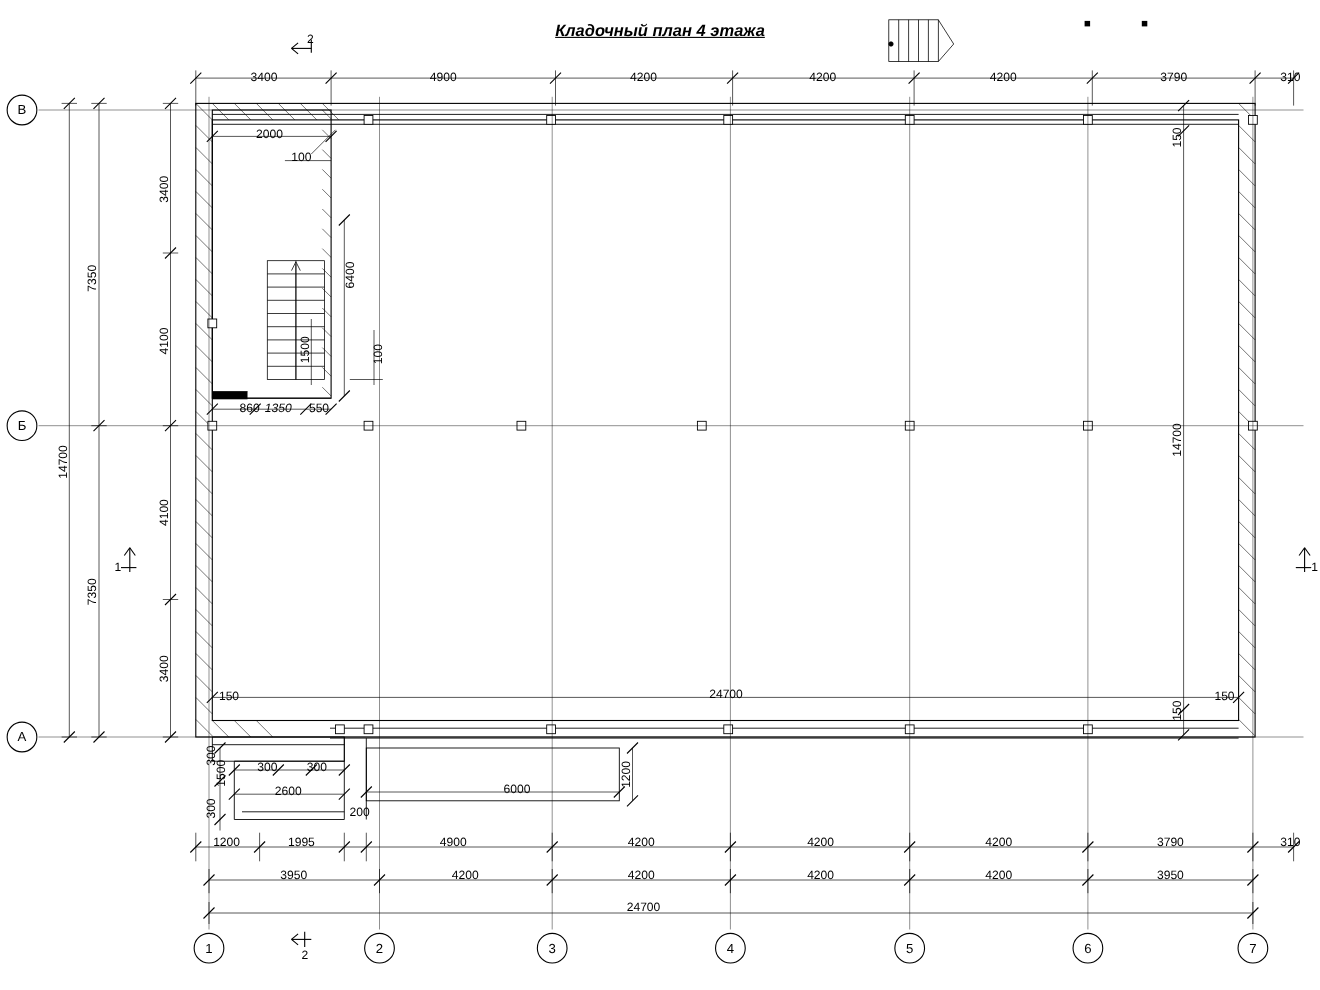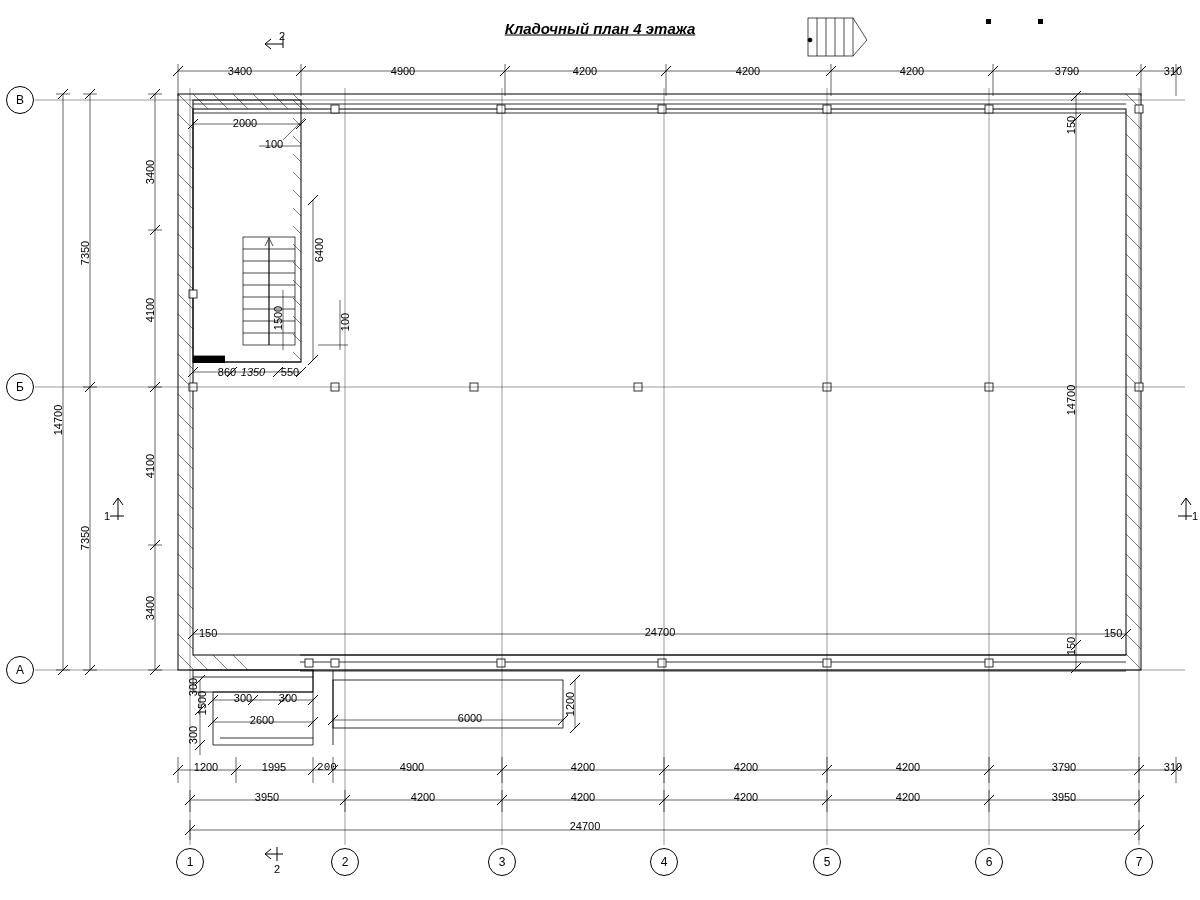--- a/index.html
+++ b/index.html
@@ -468,21 +468,21 @@
   <div class="lbl c" style="left:288px;top:698px;">300</div>
   <div class="lbl c" style="left:262px;top:720px;">2600</div>
   <div class="lbl c" style="left:442px;top:718px;margin-left:28px;">6000</div>
   <div class="lbl v" style="left:570px;top:704px;">1200</div>
   <div class="lbl v" style="left:202px;top:703px;">1500</div>
   <div class="lbl v" style="left:193px;top:735px;">300</div>
   <div class="lbl v" style="left:193px;top:687px;">300</div>
 
   <div class="lbl c" style="left:206px;top:767px;">1200</div>
   <div class="lbl c" style="left:274px;top:767px;">1995</div>
-  <div class="lbl c" style="left:327px;top:767px;font-family:Liberation Mono, monospace;">200</div>
+  <div class="lbl c" style="left:327px;top:739px;">200</div>
   <div class="lbl c" style="left:412px;top:767px;">4900</div>
   <div class="lbl c" style="left:583px;top:767px;">4200</div>
   <div class="lbl c" style="left:746px;top:767px;">4200</div>
   <div class="lbl c" style="left:908px;top:767px;">4200</div>
   <div class="lbl c" style="left:1064px;top:767px;">3790</div>
   <div class="lbl c" style="left:1173px;top:767px;">310</div>
 
   <div class="lbl c" style="left:267px;top:797px;">3950</div>
   <div class="lbl c" style="left:423px;top:797px;">4200</div>
   <div class="lbl c" style="left:583px;top:797px;">4200</div>

